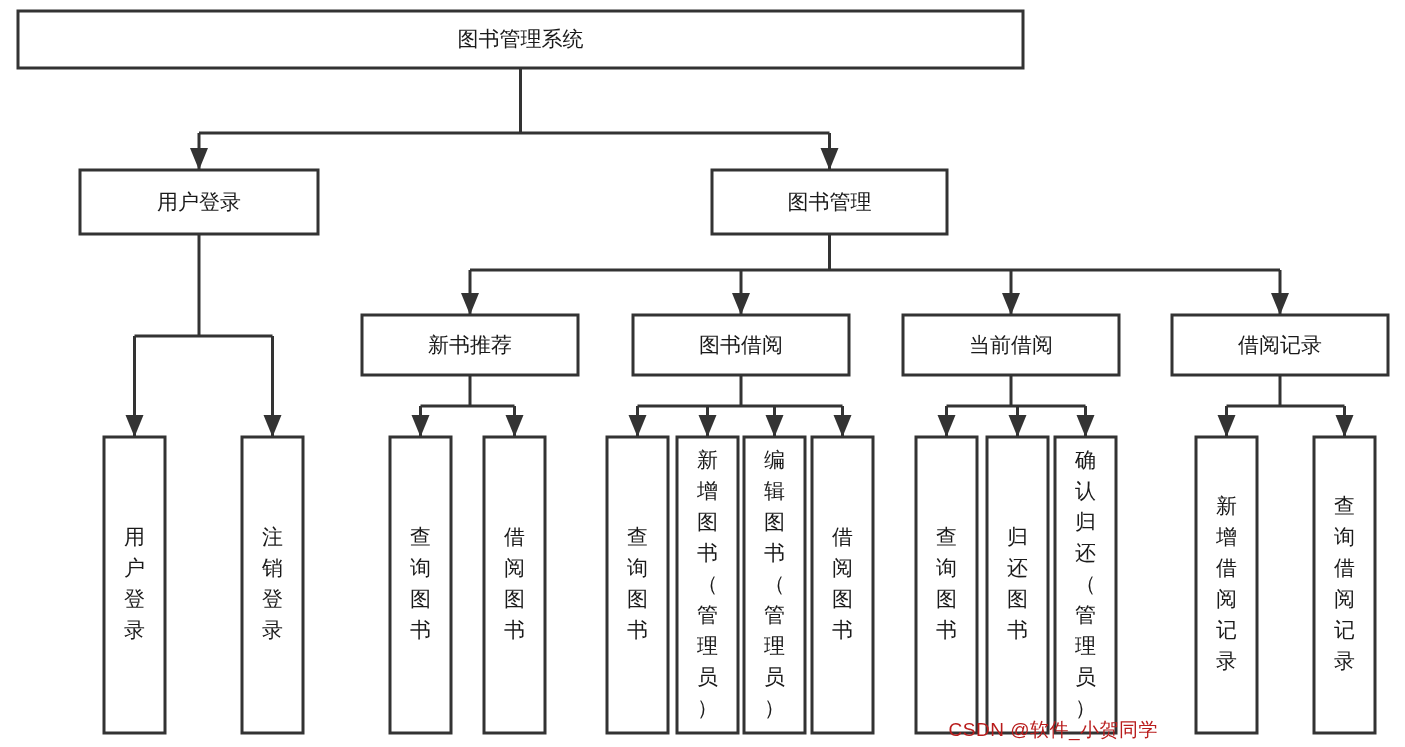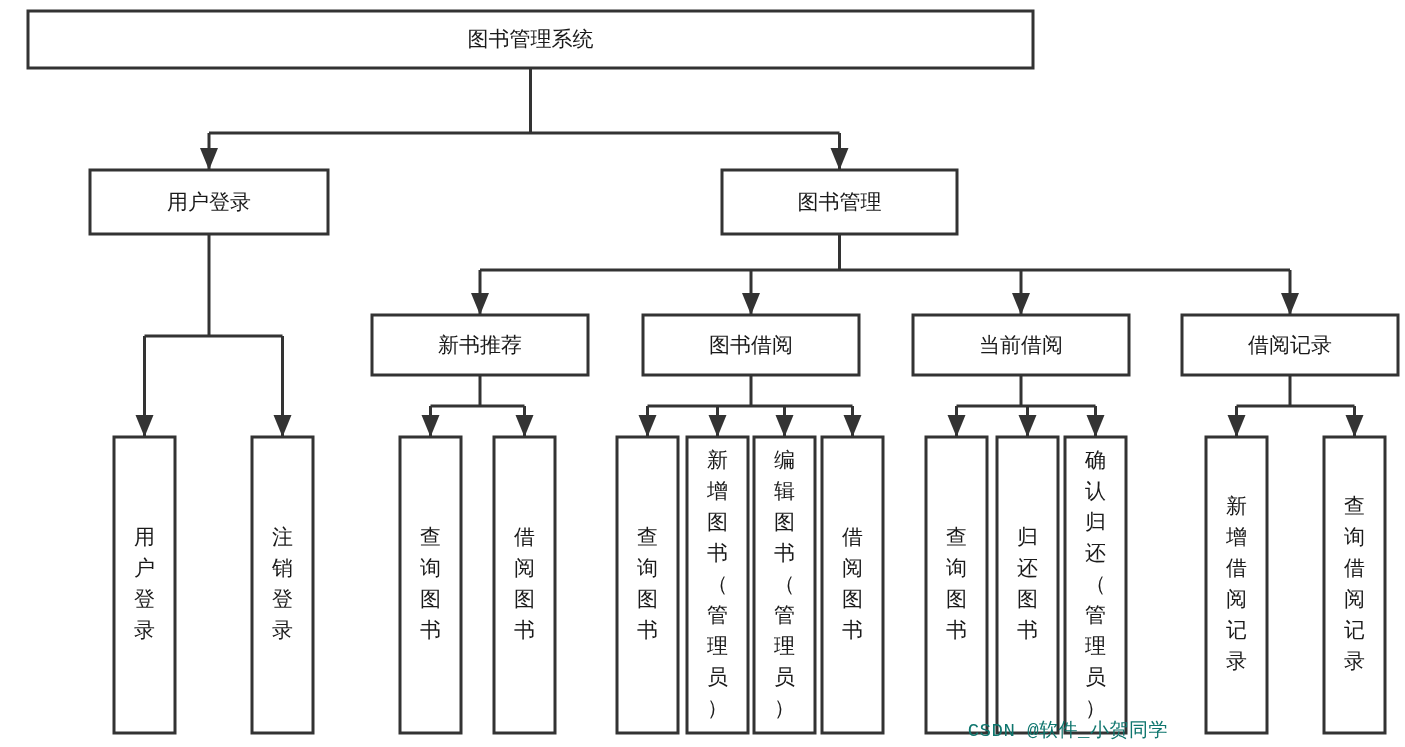--- a/index.html
+++ b/index.html
@@ -9,21 +9,21 @@
   }
   body {
     width: 1405px;
     height: 747px;
     font-family: "Liberation Sans", "DejaVu Sans", sans-serif;
     overflow: hidden;
     position: relative;
   }
   #diagram-root {
     position: absolute;
-    left: 10px;
+    left: 0;
     top: 0;
     width: 1166px;
     height: 747px;
   }
   svg.flow {
     display: block;
     width: 1405px;
     height: 747px;
   }
   .node-rect {
@@ -54,23 +54,23 @@
     stroke-linecap: butt;
   }
   .arrow-head {
     fill: #333333;
     stroke: none;
   }
   .watermark {
     position: absolute;
     right: 8px;
     bottom: 4px;
-    font-family: Liberation Mono, monospace;
+    font-family: Liberation Sans, sans-serif;
     font-size: 19px;
-    color: #0f766e;
+    color: #b91c1c;
     letter-spacing: 0.5px;
     user-select: none;
     white-space: nowrap;
   }
 </style>
 </head>
 <body>
 
 <div id="diagram-root">
   <svg class="flow" viewBox="0 0 1405 747" xmlns="http://www.w3.org/2000/svg">

